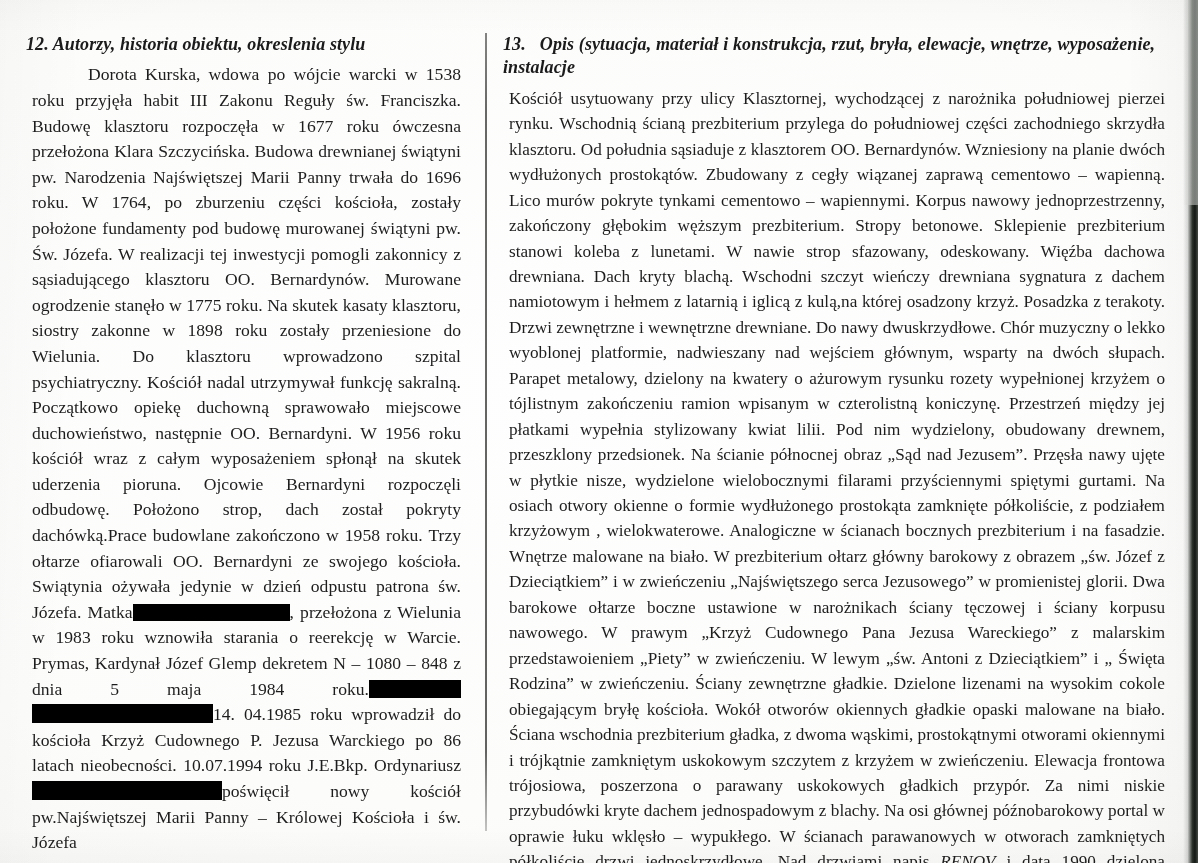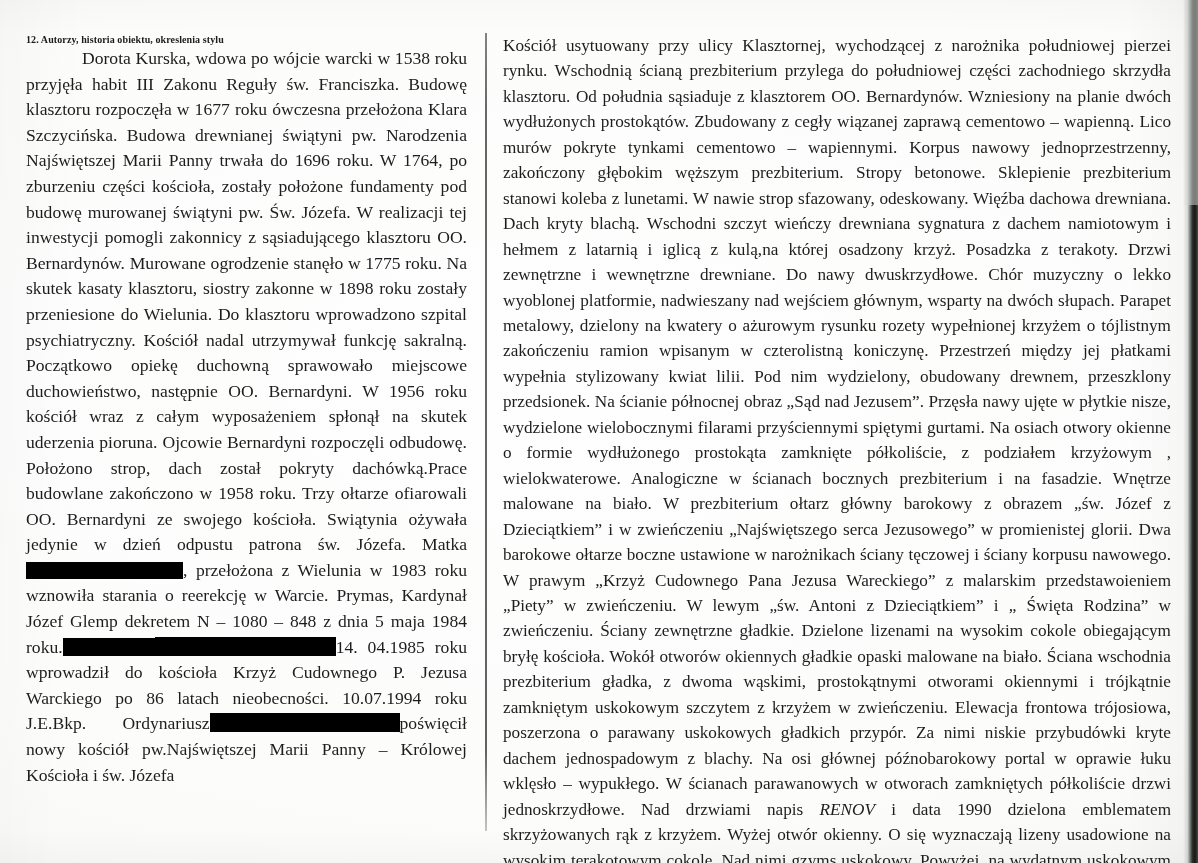--- a/index.html
+++ b/index.html
@@ -70,34 +70,35 @@
     background: linear-gradient(180deg,
       rgba(110,110,108,0.85) 0%,
       rgba(95,95,93,0.95) 10%,
       rgba(90,90,88,0.95) 90%,
       rgba(140,140,138,0.5) 100%);
   }
 
   
   h2.section-heading {
     margin: 0 0 0 0;
-    font-size: 10px;
+    font-size: 18px;
     font-weight: bold;
     letter-spacing: 0.1px;
     color: #1b1b1b;
     line-height: 1.30;
+    font-style: italic;
   }
   .heading-right {
     font-size: 15.0px;
     line-height: 1.30;
   }
   .heading-indent-num { margin-right: 14px; }
 
   p.body-text {
-    margin: 0;
+    margin: 6px;
     font-size: 17.6px;
     line-height: 25.6px;
     color: #1d1d1d;
     text-align: justify;
     text-justify: inter-word;
     -webkit-hyphens: none;
     hyphens: none;
   }
   .col-right p.body-text {
     font-size: 17.2px;
@@ -137,20 +138,21 @@
 
   <div class="col col-left">
 
     <h2 class="section-heading ink-soft">12. Autorzy, historia obiektu, okreslenia stylu</h2>
 
     <p class="body-text ink-soft gap-before-para indent-first"><span>Dorota Kurska, wdowa po wójcie warcki w 1538 roku przyjęła habit III Zakonu Reguły św. Franciszka. Budowę klasztoru rozpoczęła w 1677 roku ówczesna przełożona Klara Szczycińska. Budowa drewnianej świątyni pw. Narodzenia Najświętszej Marii Panny trwała do 1696 roku. W 1764, po zburzeniu części kościoła, zostały położone fundamenty pod budowę murowanej świątyni pw. Św. Józefa. W realizacji tej inwestycji pomogli zakonnicy z sąsiadującego klasztoru OO. Bernardynów. Murowane ogrodzenie stanęło w 1775 roku. Na skutek kasaty klasztoru, siostry zakonne w 1898 roku zostały przeniesione do Wielunia. Do klasztoru wprowadzono szpital psychiatryczny. Kościół nadal utrzymywał funkcję sakralną. Początkowo opiekę duchowną sprawowało miejscowe duchowieństwo, następnie OO. Bernardyni. W 1956 roku kościół wraz z całym wyposażeniem spłonął na skutek uderzenia pioruna. Ojcowie Bernardyni rozpoczęli odbudowę. Położono strop, dach został pokryty dachówką.Prace budowlane zakończono w 1958 roku. Trzy ołtarze ofiarowali OO. Bernardyni ze swojego kościoła. Swiątynia ożywała jedynie w dzień odpustu patrona św. Józefa. Matka</span><span class="redact redact-a"></span><span class="redact redact-b"></span><span>, przełożona z Wielunia  w 1983 roku wznowiła starania o reerekcję w Warcie. Prymas, Kardynał Józef Glemp dekretem N – 1080 – 848 z dnia 5 maja 1984 roku.</span><span class="redact redact-c"></span><span class="redact redact-d"></span><span>14. 04.1985 roku wprowadził do kościoła Krzyż Cudownego P. Jezusa Warckiego po 86 latach nieobecności.    10.07.1994    roku    J.E.Bkp.    Ordynariusz</span><span class="redact redact-e"></span><span>poświęcił     nowy     kościół pw.Najświętszej Marii Panny – Królowej Kościoła i św. Józefa</span></p>
   </div>
 
   <div class="col col-right clip-right">
 
+    <h2 class="section-heading heading-right ink-soft"><span class="heading-indent-num">13.</span><span>Opis (sytuacja, materiał i konstrukcja, rzut, bryła, elewacje, wnętrze, wyposażenie, instalacje</span></h2>
 
     <p class="body-text ink-soft">Kościół <b>usytuowany</b>  przy ulicy Klasztornej, wychodzącej z narożnika południowej pierzei rynku. Wschodnią ścianą prezbiterium przylega do południowej części   zachodniego skrzydła klasztoru. Od południa sąsiaduje z klasztorem OO. Bernardynów. Wzniesiony na <b>planie</b> dwóch wydłużonych prostokątów. <b>Zbudowany</b> z cegły wiązanej zaprawą cementowo – wapienną. Lico murów pokryte tynkami cementowo – wapiennymi. <b>Korpus nawowy</b> jednoprzestrzenny, zakończony głębokim węższym prezbiterium. <b>Stropy</b> betonowe. <b>Sklepienie</b> prezbiterium stanowi koleba z lunetami.  W nawie strop sfazowany, odeskowany. <b>Więźba dachowa</b> drewniana. <b>Dach</b> kryty blachą. Wschodni szczyt wieńczy drewniana sygnatura z dachem namiotowym i hełmem z latarnią i iglicą z kulą,na której osadzony krzyż. <b>Posadzka</b> z terakoty. <b>Drzwi</b> zewnętrzne i wewnętrzne drewniane. Do nawy dwuskrzydłowe. <b>Chór muzyczny</b> o lekko wyoblonej platformie, nadwieszany nad wejściem głównym, wsparty na dwóch słupach. Parapet metalowy, dzielony na kwatery o ażurowym rysunku rozety wypełnionej krzyżem o tójlistnym zakończeniu ramion wpisanym w czterolistną koniczynę. Przestrzeń między jej płatkami wypełnia stylizowany kwiat lilii.  Pod nim wydzielony, obudowany drewnem, przeszklony przedsionek. Na ścianie północnej obraz „Sąd nad Jezusem”. <b>Przęsła</b> nawy ujęte w płytkie nisze, wydzielone wielobocznymi filarami przyściennymi spiętymi gurtami. Na osiach <b>otwory okienne</b> o formie wydłużonego prostokąta zamknięte półkoliście, z podziałem krzyżowym , wielokwaterowe. Analogiczne w ścianach bocznych prezbiterium i na fasadzie. Wnętrze malowane na biało. W prezbiterium ołtarz główny barokowy z obrazem „św. Józef z Dzieciątkiem”  i w zwieńczeniu „Najświętszego serca Jezusowego” w promienistej glorii. Dwa barokowe ołtarze boczne ustawione w narożnikach ściany tęczowej i ściany korpusu nawowego. W prawym „Krzyż Cudownego Pana Jezusa Wareckiego” z malarskim przedstawoieniem „Piety” w zwieńczeniu. W lewym  „św. Antoni z Dzieciątkiem” i „ Święta Rodzina”  w zwieńczeniu.    Ściany zewnętrzne gładkie. Dzielone lizenami na wysokim cokole obiegającym bryłę kościoła. Wokół otworów okiennych gładkie opaski malowane na biało. Ściana wschodnia prezbiterium gładka, z dwoma wąskimi, prostokątnymi otworami okiennymi   i trójkątnie zamkniętym uskokowym szczytem z krzyżem w zwieńczeniu. <b>Elewacja frontowa</b> trójosiowa, poszerzona o parawany uskokowych gładkich przypór. Za nimi niskie przybudówki kryte dachem jednospadowym z blachy. Na osi głównej późnobarokowy portal  w oprawie łuku wklęsło – wypukłego. W ścianach parawanowych w otworach zamkniętych półkoliście drzwi jednoskrzydłowe. Nad drzwiami napis <i>RENOV</i>  i data 1990 dzielona emblematem skrzyżowanych rąk  z krzyżem. Wyżej otwór okienny. O się wyznaczają lizeny usadowione na wysokim terakotowym cokole. Nad nimi gzyms uskokowy. Powyżej, na wydatnym uskokowym cokole szczyt wnękowy, o wykroju falistym ujęty po bokach lizenami i łagodnymi spływami, zwieńczony wydatnym przerywanym gzymsem wklęsło – wypukłym.  Na osi zamknięta półkoliście nisza z figurką zakonnika.</p>
   </div>
 
   <div class="scan-edge-right"></div>
   <div class="scan-edge-right-top"></div>
 
 </div>
 
 </body></html>

